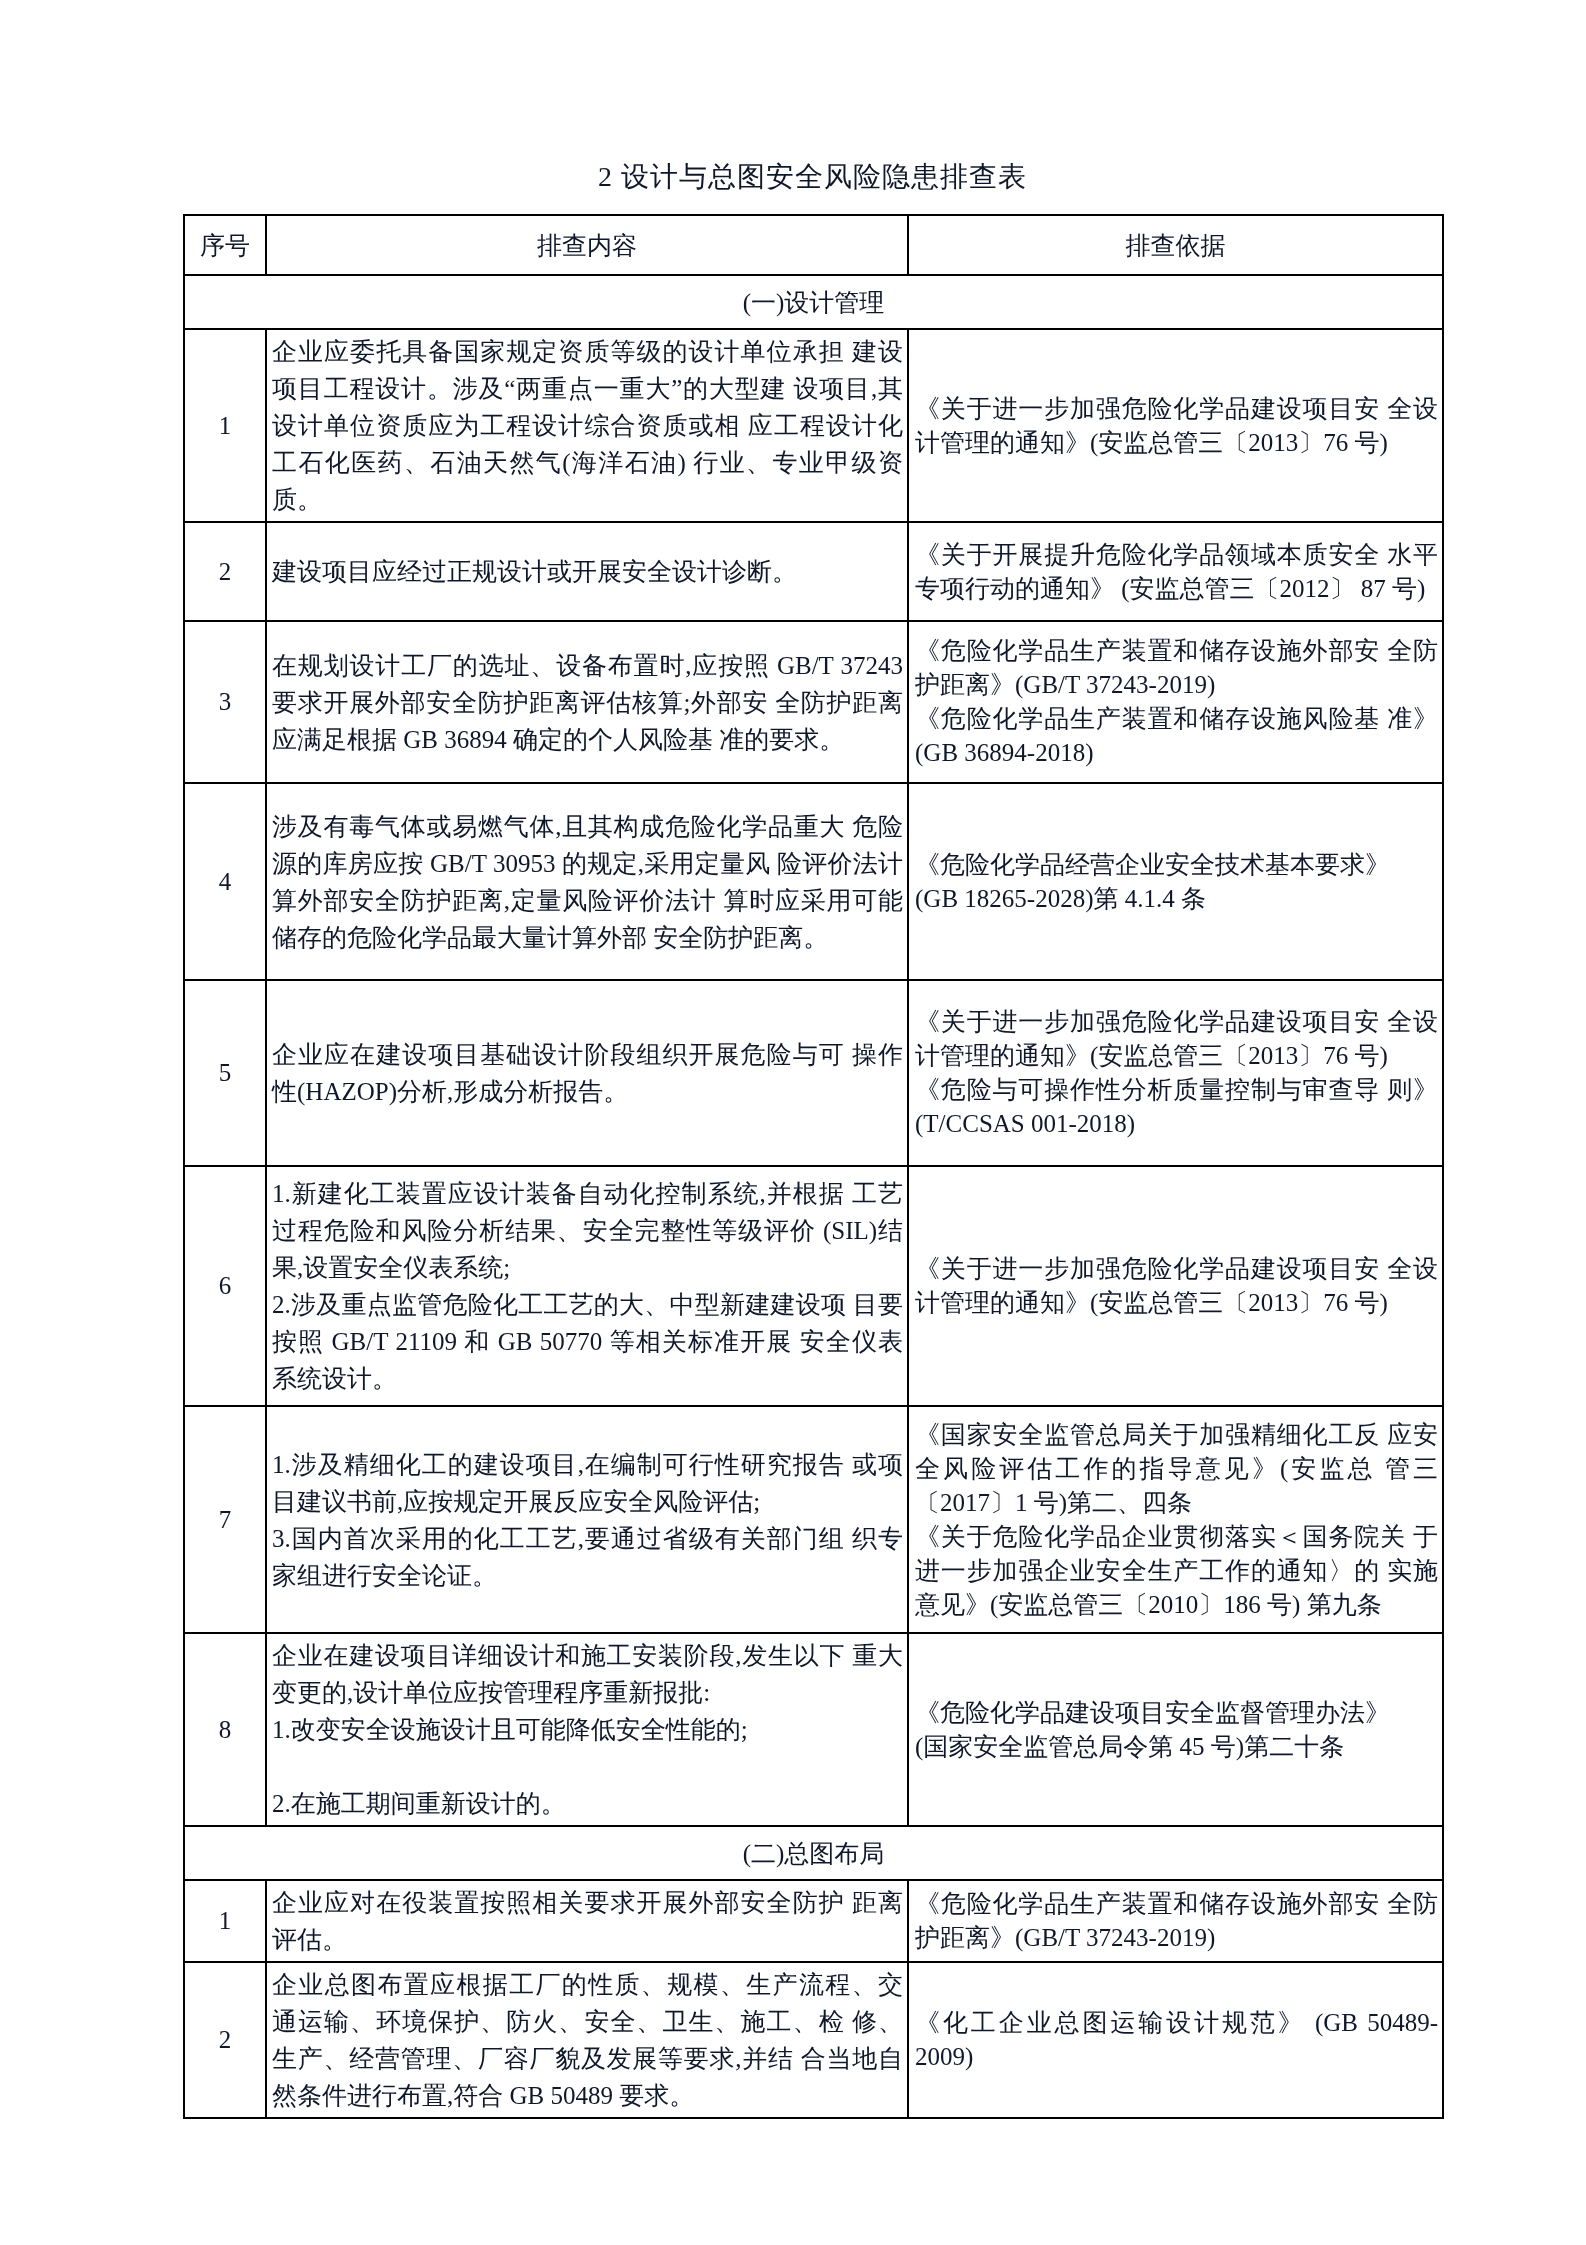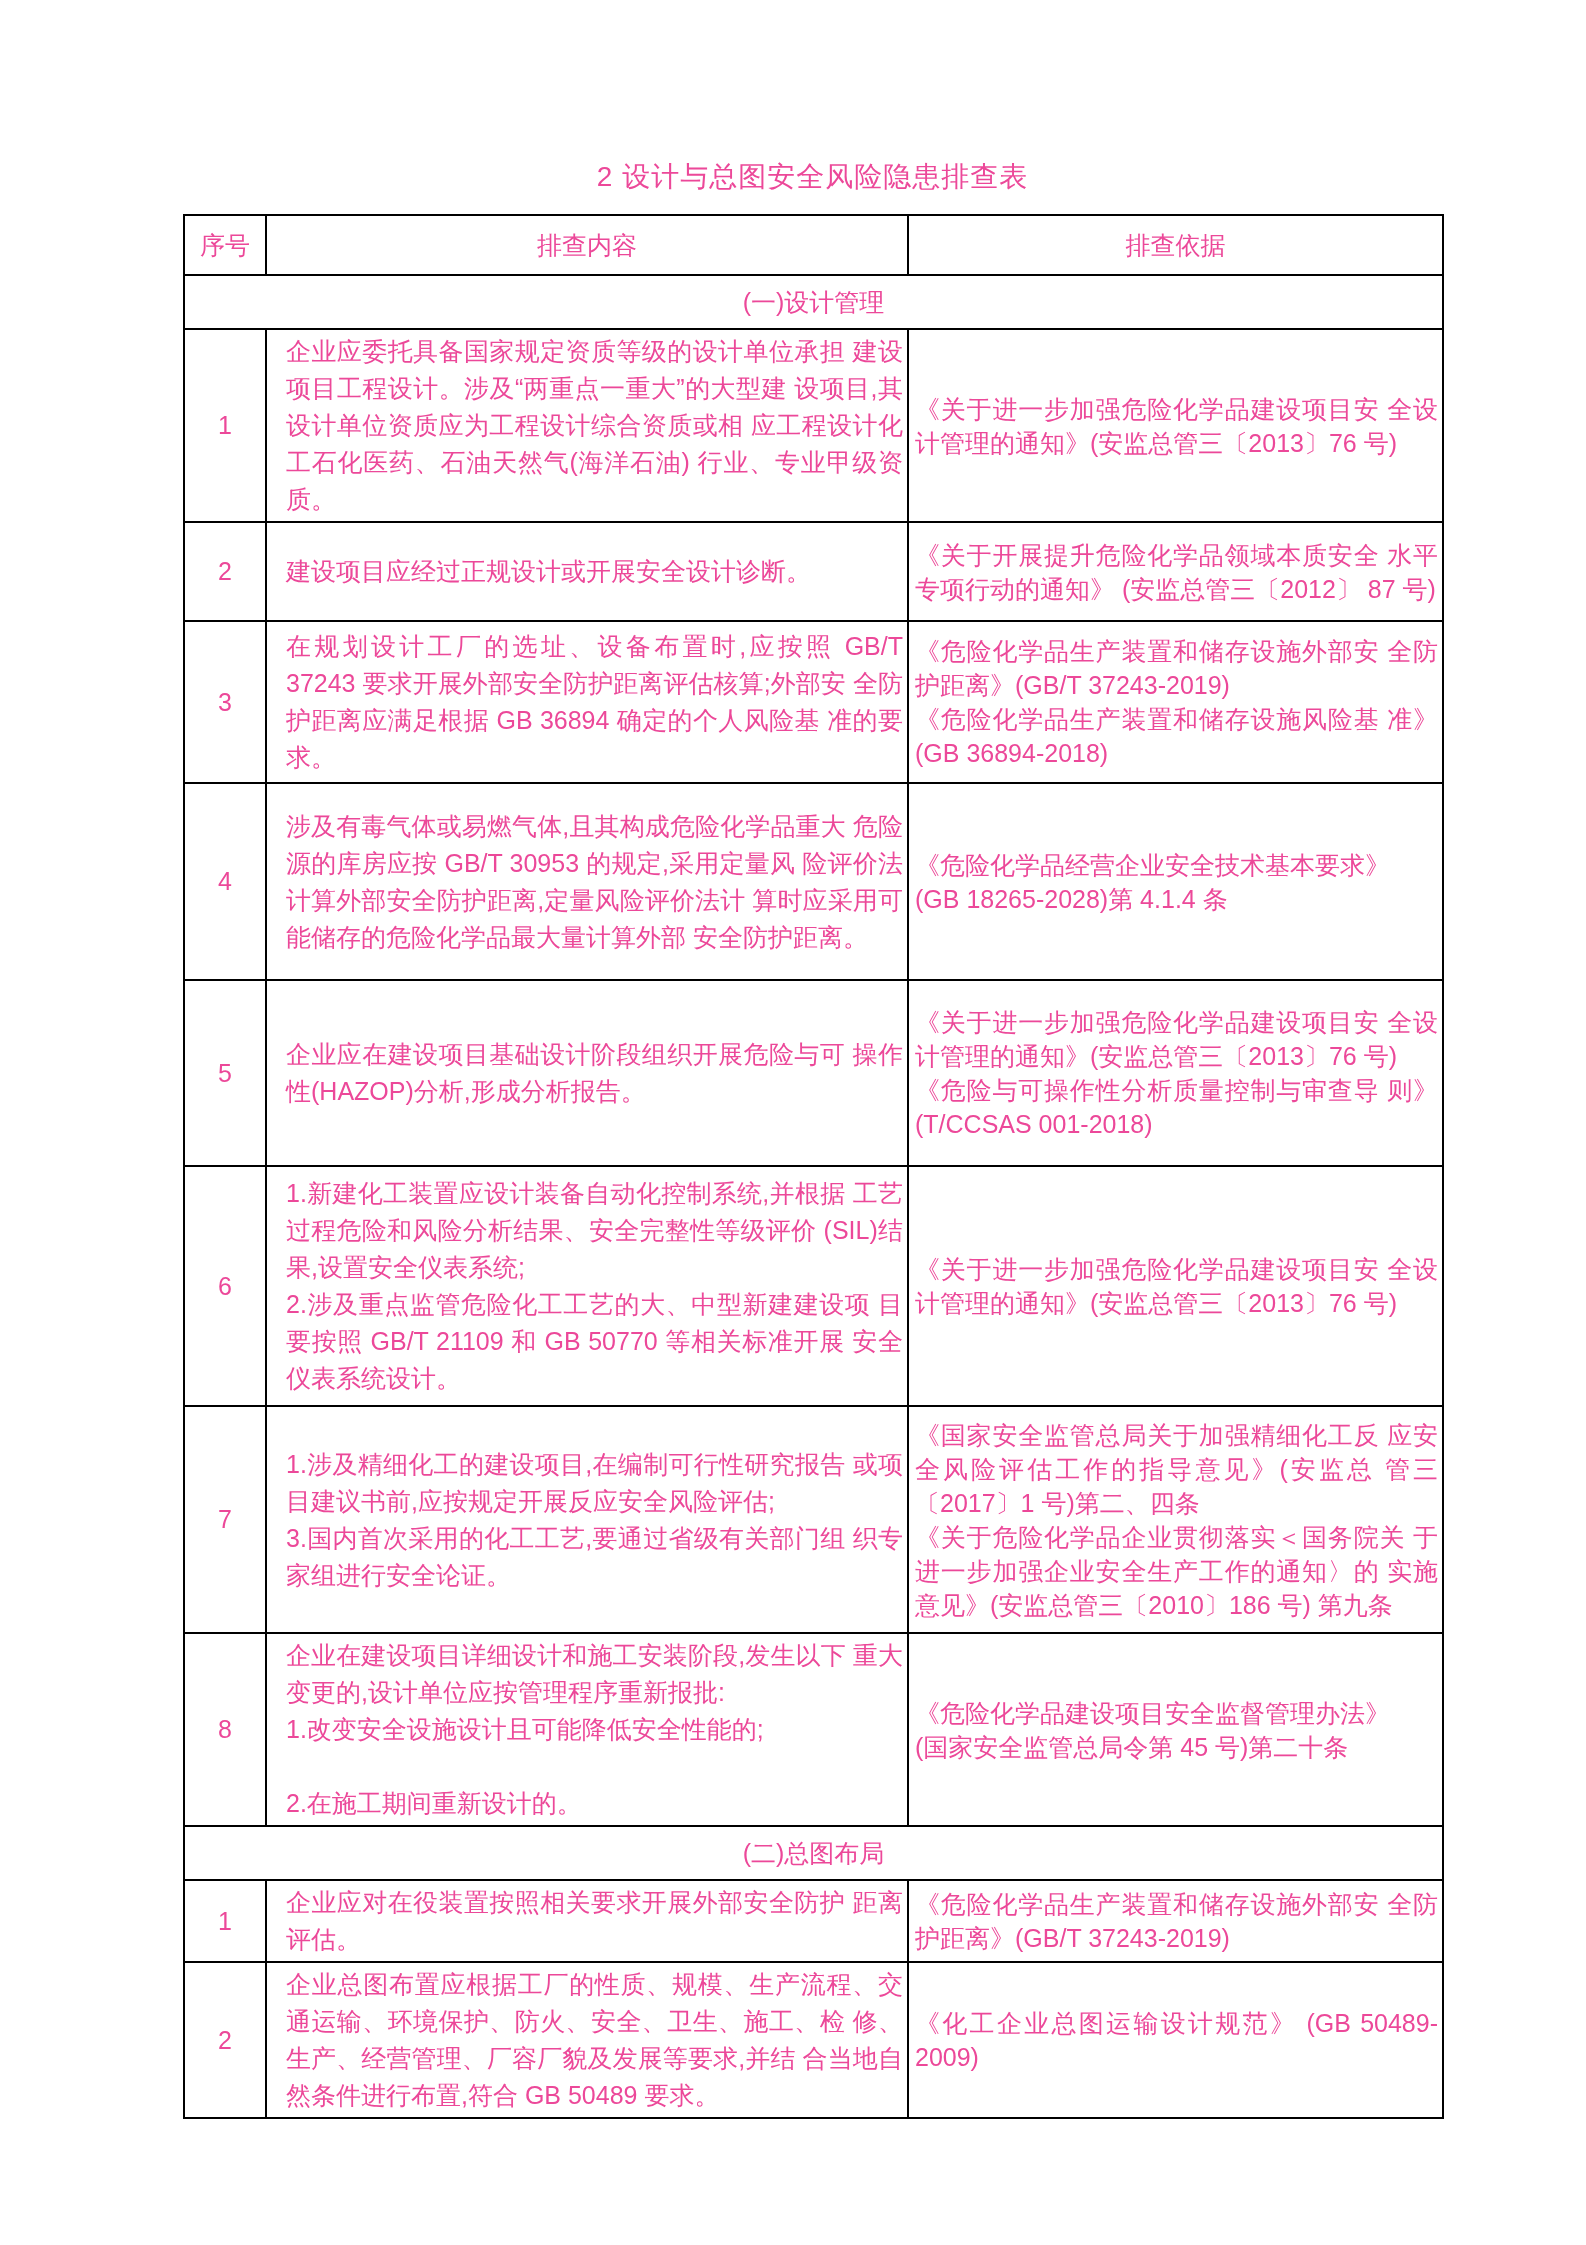--- a/index.html
+++ b/index.html
@@ -1,22 +1,22 @@
 <!DOCTYPE html>
 <html><head>
 <meta charset="utf-8">
 <style>
   html, body { margin: 0; padding: 0; background: #ffffff; }
   .page {
     position: relative;
     width: 1586px;
     height: 2179px;
     background: #ffffff;
-    color: #ec4899;
-    font-family: Liberation Sans, sans-serif;
+    color: #0f172a;
+    font-family: Liberation Serif, serif;
   }
   .doc-title {
     position: absolute;
     left: 183px;
     top: 156px;
     width: 1259px;
     height: 42px;
     line-height: 42px;
     text-align: center;
     font-size: 28px;
@@ -50,21 +50,21 @@
     text-align: center;
     font-size: 24px;
     padding: 2px;
   }
   td.section-cell {
     text-align: center;
     padding: 2px 4px;
   }
   td.content-cell {
     text-align: justify;
-    padding: 3px 4px 3px 19px;
+    padding: 3px 4px 3px 5px;
     line-height: 37px;
     white-space: pre-line;
     border-radius: 15px;
   }
   td.basis-cell {
     text-align: justify;
     padding: 3px 4px 3px 6px;
     line-height: 34px;
     white-space: pre-line;
   }

